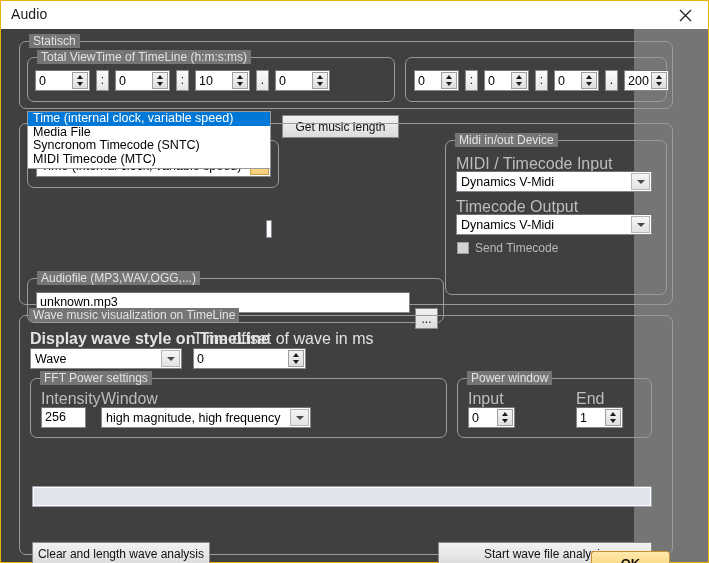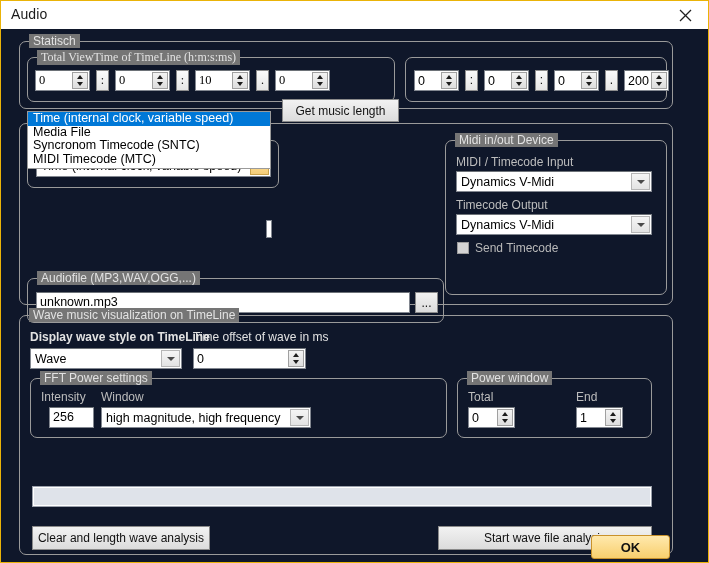--- a/index.html
+++ b/index.html
@@ -45,23 +45,23 @@
     display: flex;
     align-items: center;
     justify-content: center;
     color: #202020;
     font-size: 15px;
     line-height: 1;
   }
   .client {
     position: absolute;
     left: 0; top: 28px;
-    width: 707px;
+    width: 633px;
     height: 533px;
-    background: #0f172a;
+    background: #404040;
   }
 
   
   .grp {
     position: absolute;
     box-sizing: border-box;
     border: 1px solid #9a9a9a;
     border-radius: 7px;
   }
   .grp > .grp-title {
@@ -70,21 +70,21 @@
     left: 9px;
     background: #757575;
     padding: 0 4px;
     font-size: 12px;
     color: #e2e2e2;
     white-space: nowrap;
   }
 
   .lbl {
     position: absolute;
-    font-size: 12px;
+    font-size: 16px;
     color: #e2e2e2;
     white-space: nowrap;
   }
   .lbl.dim {
     color: #bdbdbd;
   }
 
   
   .tf {
     position: absolute;
@@ -170,20 +170,21 @@
     position: absolute;
     box-sizing: border-box;
     background: linear-gradient(#f2f2f2,#dcdcdc);
     border: 1px solid #8a8a8a;
     display: flex;
     align-items: center;
     justify-content: center;
     font-size: 12px;
     color: #111;
     white-space: nowrap;
+    margin-top: 16px;
   }
   .btn.gold {
     background: linear-gradient(#ffe9ad,#f8cf6e);
     border: 1px solid #c9922c;
     border-radius: 3px;
     font-weight: bold;
     font-size: 13px;
   }
 
   
@@ -300,21 +301,21 @@
         <line x1="12" y1="1" x2="1" y2="12" stroke="#202020" stroke-width="1.2"></line>
       </svg>
     </div>
   </div>
 
   <div class="client">
 
     <div class="grp" style="left:18px; top:12px; width:654px; height:68px;">
       <div class="grp-title">Statisch</div>
 
-      <div class="grp" style="left:7px; top:15px; width:368px; height:45px;font-family:Liberation Serif, serif;">
+      <div class="grp" style="left:7px; top:15px; width:368px; height:45px;">
         <div class="grp-title">Total ViewTime of TimeLine (h:m:s:ms)</div>
 
         <div class="spin" style="left:7px; top:12px; width:55px; height:21px;">
           <div class="val">0</div>
           <div class="btns">
             <div class="b">
                 <span class="arrow-up"></span>
               </div>
             <div class="b">
                 <span class="arrow-dn"></span>
@@ -480,33 +481,33 @@
             </div>
           <div class="b">
               <span class="arrow-dn"></span>
             </div>
         </div>
       </div>
 
       <div class="grp" style="left:10px; top:62px; width:417px; height:60px;">
         <div class="grp-title">FFT Power settings</div>
         <div class="lbl dim" style="left:10px; top:11px;">Intensity</div>
-        <div class="tf" style="left:10px; top:28px; width:45px; height:21px;margin-left:8px;">256</div>
+        <div class="tf" style="left:10px; top:28px; width:45px; height:21px;">256</div>
         <div class="lbl dim" style="left:70px; top:11px;">Window</div>
         <div class="combo" style="left:70px; top:28px; width:210px; height:21px;">
           <div class="ctext">high magnitude, high frequency</div>
           <div class="cbtn">
               <span class="chev"></span>
             </div>
         </div>
       </div>
 
       <div class="grp" style="left:437px; top:62px; width:195px; height:60px;">
         <div class="grp-title">Power window</div>
-        <div class="lbl dim" style="left:10px; top:11px;">Total</div>
+        <div class="lbl dim" style="left:10px; top:11px;">Input</div>
         <div class="spin" style="left:10px; top:28px; width:47px; height:21px;">
           <div class="val">0</div>
           <div class="btns">
             <div class="b">
                 <span class="arrow-up"></span>
               </div>
             <div class="b">
                 <span class="arrow-dn"></span>
               </div>
           </div>

